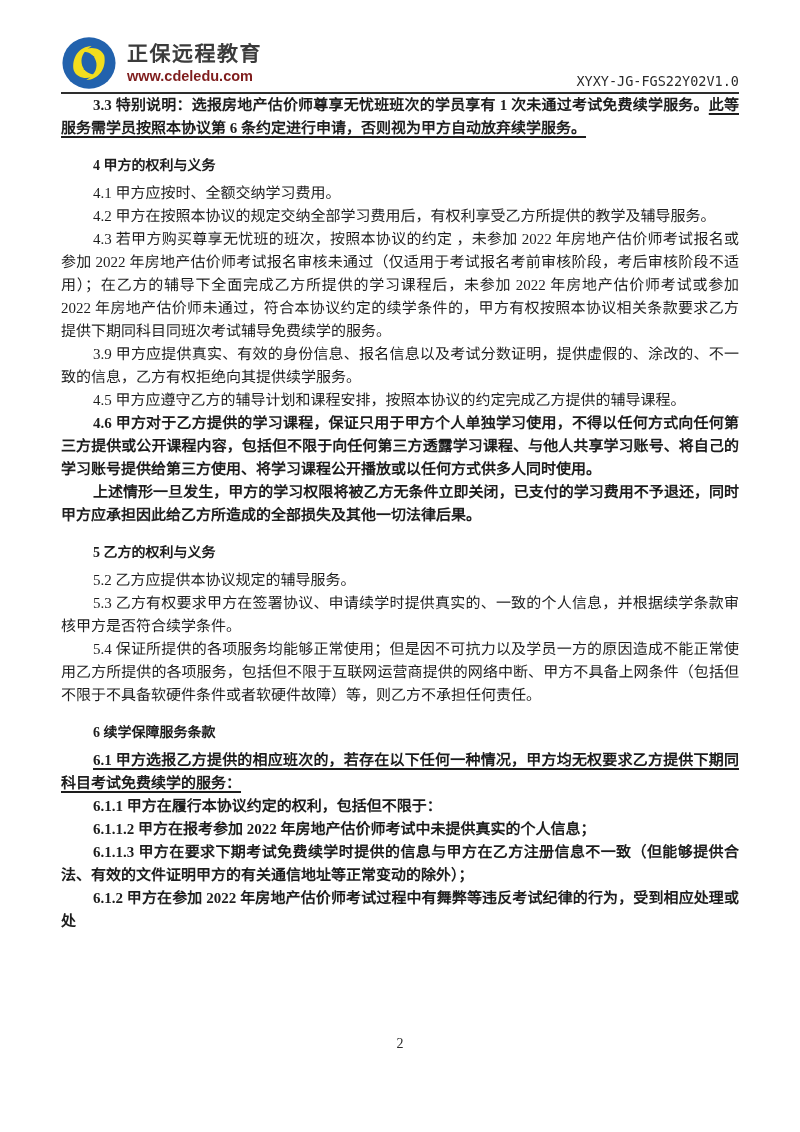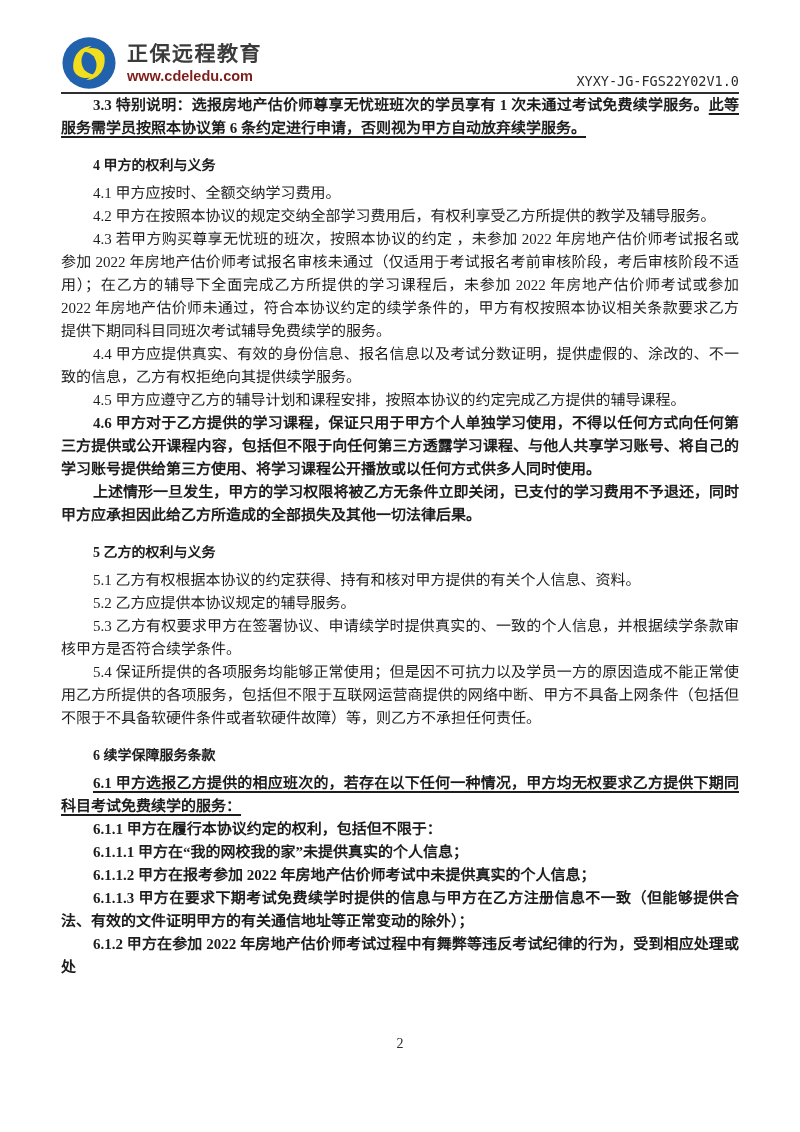--- a/index.html
+++ b/index.html
@@ -128,35 +128,33 @@
   <div class="divider"></div>
 
   <main class="doc-body">
 
     <p class="para bold"><span>3.3 特别说明：选报房地产估价师尊享无忧班班次的学员享有 1 次未通过考试免费续学服务。</span><span class="underline">此等服务需学员按照本协议第 6 条约定进行申请，否则视为甲方自动放弃续学服务。</span></p>
 
     <h2 class="heading">4 甲方的权利与义务</h2>
     <p class="para">4.1 甲方应按时、全额交纳学习费用。</p>
     <p class="para">4.2 甲方在按照本协议的规定交纳全部学习费用后，有权利享受乙方所提供的教学及辅导服务。</p>
     <p class="para">4.3 若甲方购买尊享无忧班的班次，按照本协议的约定 ，未参加 2022 年房地产估价师考试报名或参加 2022 年房地产估价师考试报名审核未通过（仅适用于考试报名考前审核阶段，考后审核阶段不适用）；在乙方的辅导下全面完成乙方所提供的学习课程后，未参加 2022 年房地产估价师考试或参加 2022 年房地产估价师未通过，符合本协议约定的续学条件的，甲方有权按照本协议相关条款要求乙方提供下期同科目同班次考试辅导免费续学的服务。</p>
-    <p class="para">4.4 甲方应提供真实、有效的身份信息、报名信息以及考试分数证明，提供虚假的、涂改的、不一致的信息，乙方有权拒绝向其提供续学服务。</p>
+    <p class="para">3.9 甲方应提供真实、有效的身份信息、报名信息以及考试分数证明，提供虚假的、涂改的、不一致的信息，乙方有权拒绝向其提供续学服务。</p>
     <p class="para">4.5 甲方应遵守乙方的辅导计划和课程安排，按照本协议的约定完成乙方提供的辅导课程。</p>
     <p class="para bold">4.6 甲方对于乙方提供的学习课程，保证只用于甲方个人单独学习使用，不得以任何方式向任何第三方提供或公开课程内容，包括但不限于向任何第三方透露学习课程、与他人共享学习账号、将自己的学习账号提供给第三方使用、将学习课程公开播放或以任何方式供多人同时使用。</p>
     <p class="para bold">上述情形一旦发生，甲方的学习权限将被乙方无条件立即关闭，已支付的学习费用不予退还，同时甲方应承担因此给乙方所造成的全部损失及其他一切法律后果。</p>
 
     <h2 class="heading">5 乙方的权利与义务</h2>
-    <p class="para">5.1 乙方有权根据本协议的约定获得、持有和核对甲方提供的有关个人信息、资料。</p>
     <p class="para">5.2 乙方应提供本协议规定的辅导服务。</p>
     <p class="para">5.3 乙方有权要求甲方在签署协议、申请续学时提供真实的、一致的个人信息，并根据续学条款审核甲方是否符合续学条件。</p>
     <p class="para">5.4 保证所提供的各项服务均能够正常使用；但是因不可抗力以及学员一方的原因造成不能正常使用乙方所提供的各项服务，包括但不限于互联网运营商提供的网络中断、甲方不具备上网条件（包括但不限于不具备软硬件条件或者软硬件故障）等，则乙方不承担任何责任。</p>
 
     <h2 class="heading">6 续学保障服务条款</h2>
     <p class="para bold underline">6.1 甲方选报乙方提供的相应班次的，若存在以下任何一种情况，甲方均无权要求乙方提供下期同科目考试免费续学的服务：</p>
     <p class="para bold">6.1.1 甲方在履行本协议约定的权利，包括但不限于：</p>
-    <p class="para bold">6.1.1.1 甲方在“我的网校我的家”未提供真实的个人信息；</p>
     <p class="para bold">6.1.1.2 甲方在报考参加 2022 年房地产估价师考试中未提供真实的个人信息；</p>
     <p class="para bold">6.1.1.3 甲方在要求下期考试免费续学时提供的信息与甲方在乙方注册信息不一致（但能够提供合法、有效的文件证明甲方的有关通信地址等正常变动的除外）；</p>
     <p class="para bold">6.1.2 甲方在参加 2022 年房地产估价师考试过程中有舞弊等违反考试纪律的行为，受到相应处理或处</p>
 
   </main>
 
   <footer>
     <div class="page-number">2</div>
   </footer>
 

